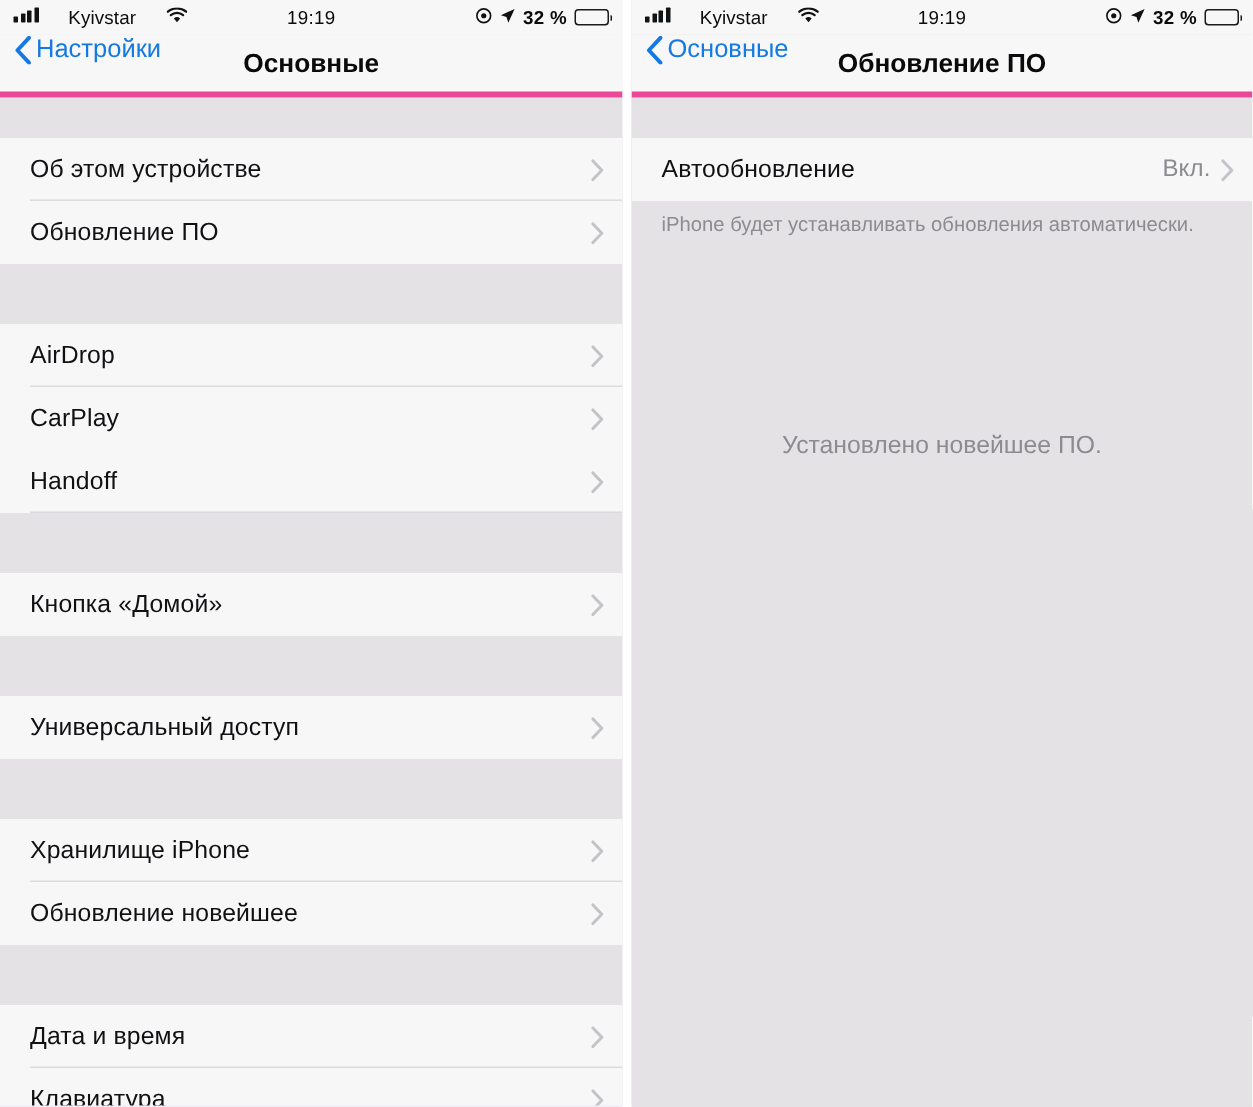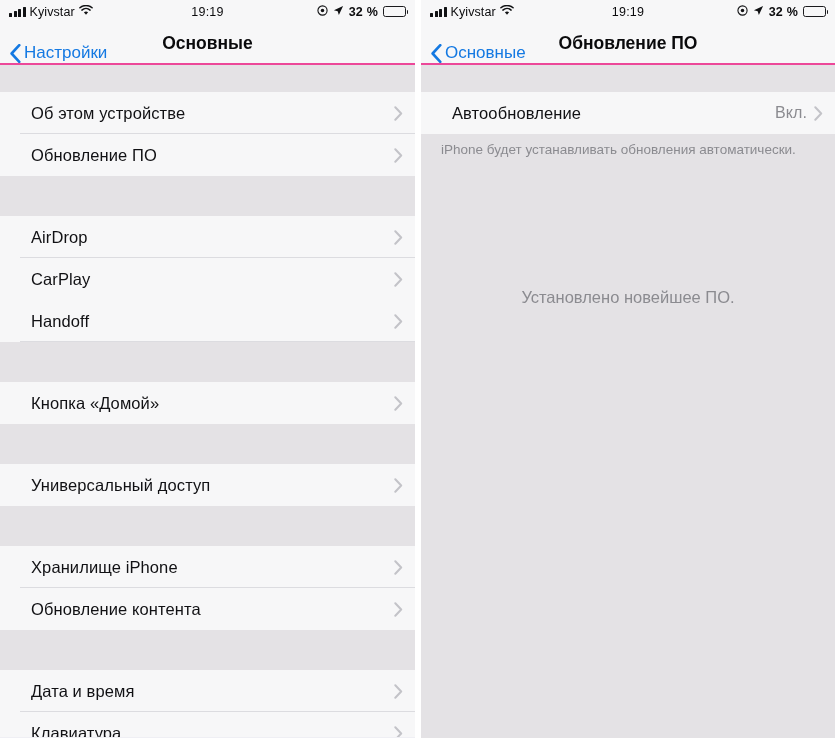--- a/index.html
+++ b/index.html
@@ -37,21 +37,21 @@
     background: #f7f7f8;
     display: flex;
     align-items: center;
     padding: 0 9px 0 9px;
     box-sizing: border-box;
     font-size: 12.5px;
     font-weight: bold;
     color: #0b0b0d;
     position: relative;
   }
-  .sb-left  { display: flex; align-items: center; gap: 4px; }
+  .sb-left  { display: flex; align-items: flex-start; gap: 20px; }
   .sb-mid   {
     position: absolute; left: 0; right: 0; top: 0; height: 23px;
     display: flex; align-items: center; justify-content: center;
     pointer-events: none;
   }
   .sb-right {
     margin-left: auto; display: flex; align-items: center; gap: 5px;
   }
   .carrier-name { font-size: 12.5px; font-weight: normal; letter-spacing: .1px; }
   .clock { font-size: 12.5px; font-weight: normal; letter-spacing: .2px; }
@@ -73,25 +73,25 @@
     content: ""; position: absolute; right: -3.3px; top: 3px;
     width: 1.8px; height: 4px; background: #1a1a1d; border-radius: 0 1px 1px 0;
   }
   .battery .fill { height: 100%; background: #1a1a1d; border-radius: 1px; }
 
   
   .navbar {
     height: 42px;
     background: #f7f7f8;
     display: flex;
-    align-items: flex-end;
+    align-items: flex-start;
     position: relative;
     padding: 0 10px;
     box-sizing: border-box;
-    border-bottom: 2px solid #ec4899;
+    border-bottom: 4px solid #ec4899;
   }
   .back {
     display: flex; align-items: center; gap: 3px;
     color: #1479e2; font-size: 17px; cursor: pointer;
     position: relative; z-index: 2;
   }
   .back .chev-left {
     width: 11px; height: 19px; flex: 0 0 11px; display: block;
   }
   .nav-title {
@@ -107,21 +107,21 @@
     background: #e4e2e5;
     height: calc(738px - 23px - 43px);
     overflow: hidden;
   }
   .gap { background: #e4e2e5; }
   .group { background: #f7f7f8; }
   .row {
     height: 42px;
     display: flex;
     align-items: center;
-    padding: 0 12px 0 31px;
+    padding: 0 12px 0 20px;
     box-sizing: border-box;
     background: #f7f7f8;
     position: relative;
     cursor: pointer;
   }
   .row .label {
     font-size: 16.5px;
     color: #111114;
     letter-spacing: .1px;
     white-space: nowrap;
@@ -295,21 +295,21 @@
 
       <div class="group">
         <div class="row">
           <span class="label">Хранилище iPhone</span>
           <svg class="chev" viewBox="0 0 9 15" aria-hidden="true">
               <path d="M1.3 1.3 L7.2 7.5 L1.3 13.7" fill="none" stroke="#c3c3c8" stroke-width="2" stroke-linecap="round" stroke-linejoin="round"></path>
             </svg>
           <span class="sep"></span>
         </div>
         <div class="row">
-          <span class="label">Обновление контента</span>
+          <span class="label">Обновление новейшее</span>
           <svg class="chev" viewBox="0 0 9 15" aria-hidden="true">
               <path d="M1.3 1.3 L7.2 7.5 L1.3 13.7" fill="none" stroke="#c3c3c8" stroke-width="2" stroke-linecap="round" stroke-linejoin="round"></path>
             </svg>
         </div>
       </div>
 
       <div class="gap" style="height:40px"></div>
 
       <div class="group">
         <div class="row">

